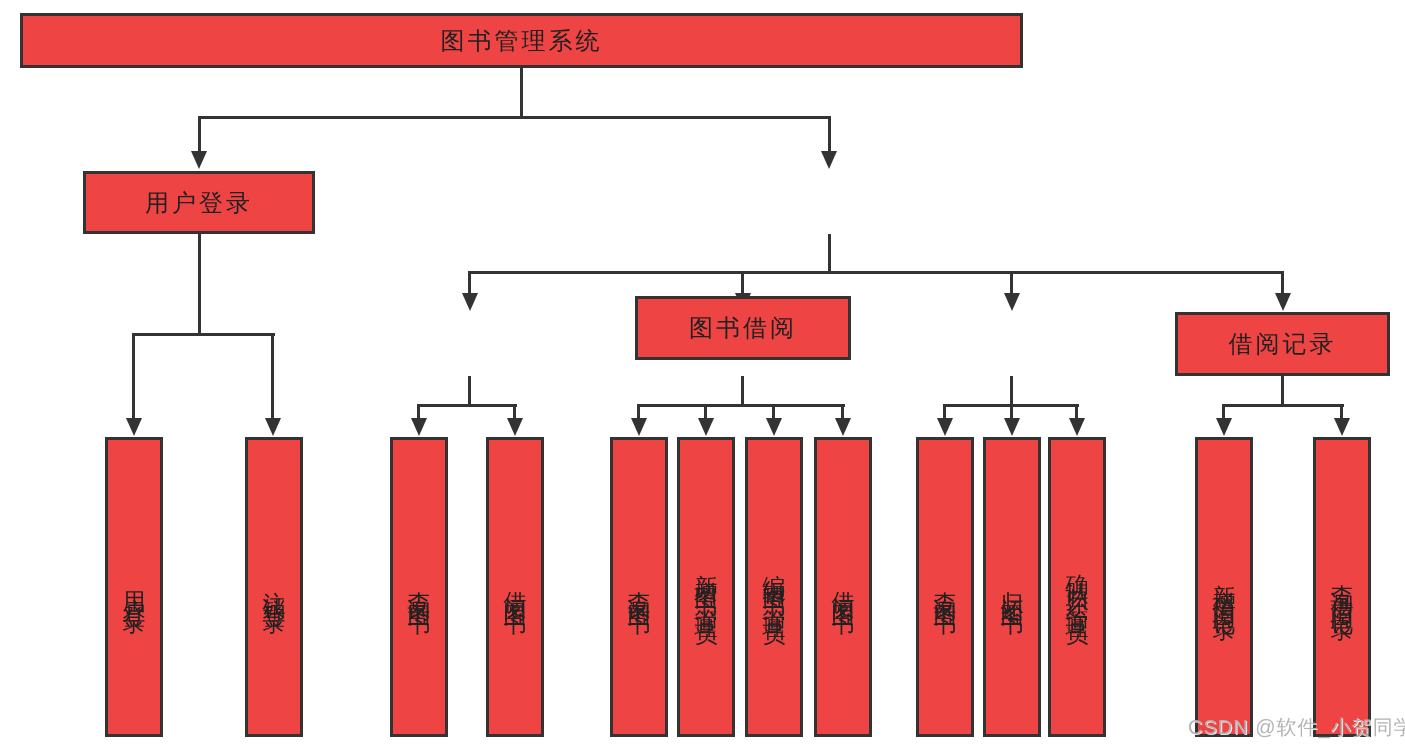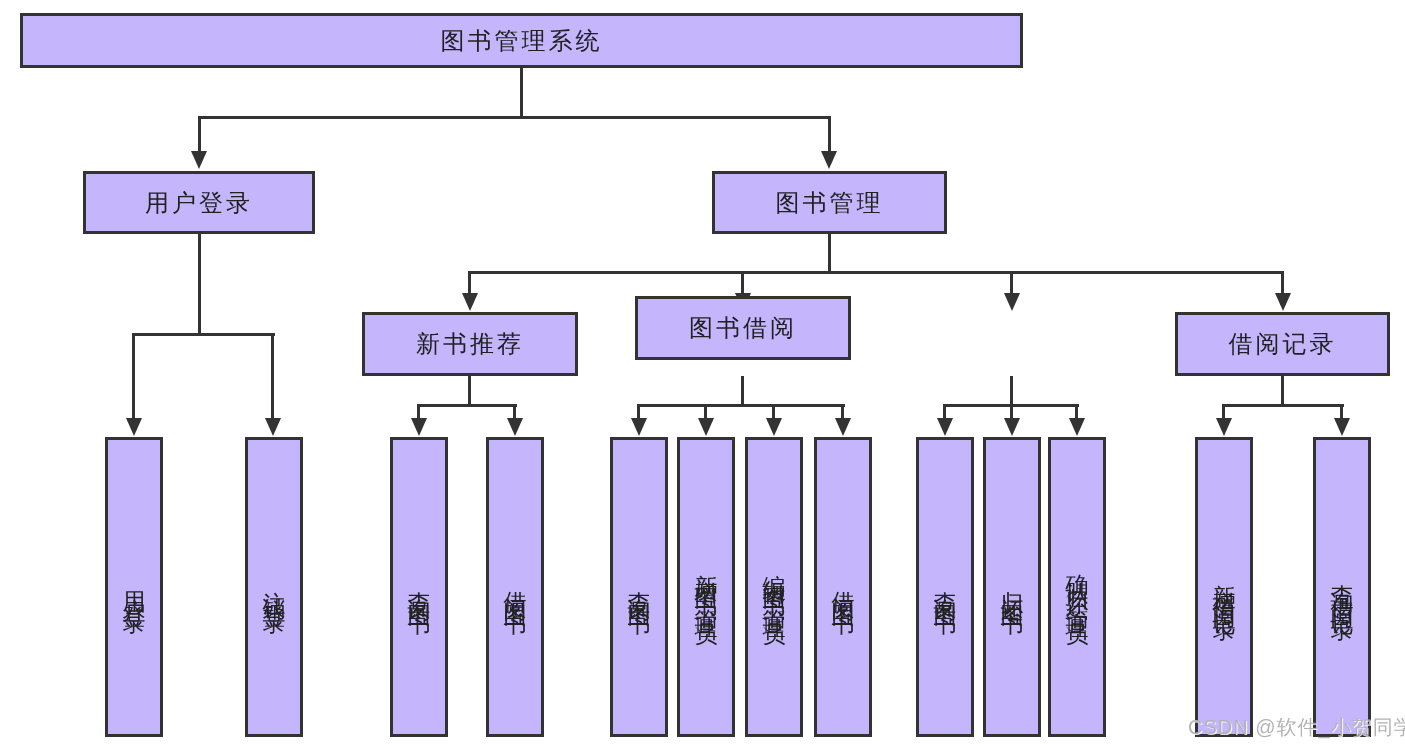--- a/index.html
+++ b/index.html
@@ -7,21 +7,21 @@
     position:relative;
     width:1405px;height:747px;
     background:#ffffff;
     font-family:"Liberation Sans","DejaVu Sans",sans-serif;
     overflow:hidden;
   }
   .box{
     position:absolute;
     box-sizing:border-box;
     border:3px solid #333333;
-    background:#c4b5fd;
+    background:#ef4444;
     display:flex;
     align-items:center;
     justify-content:center;
     color:#212121;
   }
   .hlabel{
     font-size:24px;
     letter-spacing:3px;
     white-space:nowrap;
   }
@@ -63,45 +63,39 @@
   <div class="ln" style="left:520px;top:68px;width:3px;height:50px"></div>
   <div class="ln" style="left:198px;top:116px;width:633px;height:3px"></div>
   <div class="ln" style="left:198px;top:116px;width:3px;height:36px"></div>
   <div class="arrow" style="left:191px;top:151px"></div>
   <div class="ln" style="left:828px;top:116px;width:3px;height:36px"></div>
   <div class="arrow" style="left:821px;top:151px"></div>
 
   <div class="box" style="left:83px;top:171px;width:232px;height:63px">
     <span class="hlabel">用户登录</span>
   </div>
-  <div class="box" style="left:712px;top:171px;width:235px;height:63px">
-    <span class="hlabel">图书管理</span>
-  </div>
 
   <div class="ln" style="left:198px;top:234px;width:3px;height:102px"></div>
   <div class="ln" style="left:132px;top:333px;width:143px;height:3px"></div>
   <div class="ln" style="left:132px;top:333px;width:3px;height:88px"></div>
   <div class="arrow" style="left:126px;top:418px"></div>
   <div class="ln" style="left:271px;top:333px;width:3px;height:88px"></div>
   <div class="arrow" style="left:265px;top:418px"></div>
 
   <div class="ln" style="left:828px;top:234px;width:3px;height:40px"></div>
   <div class="ln" style="left:468px;top:271px;width:816px;height:3px"></div>
   <div class="ln" style="left:468px;top:271px;width:3px;height:26px"></div>
   <div class="arrow" style="left:462px;top:293px"></div>
   <div class="ln" style="left:741px;top:271px;width:3px;height:26px"></div>
   <div class="arrow" style="left:735px;top:293px"></div>
   <div class="ln" style="left:1010px;top:271px;width:3px;height:26px"></div>
   <div class="arrow" style="left:1004px;top:293px"></div>
   <div class="ln" style="left:1281px;top:271px;width:3px;height:26px"></div>
   <div class="arrow" style="left:1275px;top:293px"></div>
 
-  <div class="box" style="left:362px;top:312px;width:216px;height:64px">
-    <span class="hlabel">新书推荐</span>
-  </div>
   <div class="box" style="left:635px;top:296px;width:216px;height:64px">
     <span class="hlabel">图书借阅</span>
   </div>
   <div class="box" style="left:1175px;top:312px;width:215px;height:64px">
     <span class="hlabel">借阅记录</span>
   </div>
 
   <div class="ln" style="left:468px;top:376px;width:3px;height:30px"></div>
   <div class="ln" style="left:417px;top:404px;width:100px;height:3px"></div>
   <div class="ln" style="left:417px;top:404px;width:3px;height:17px"></div>

